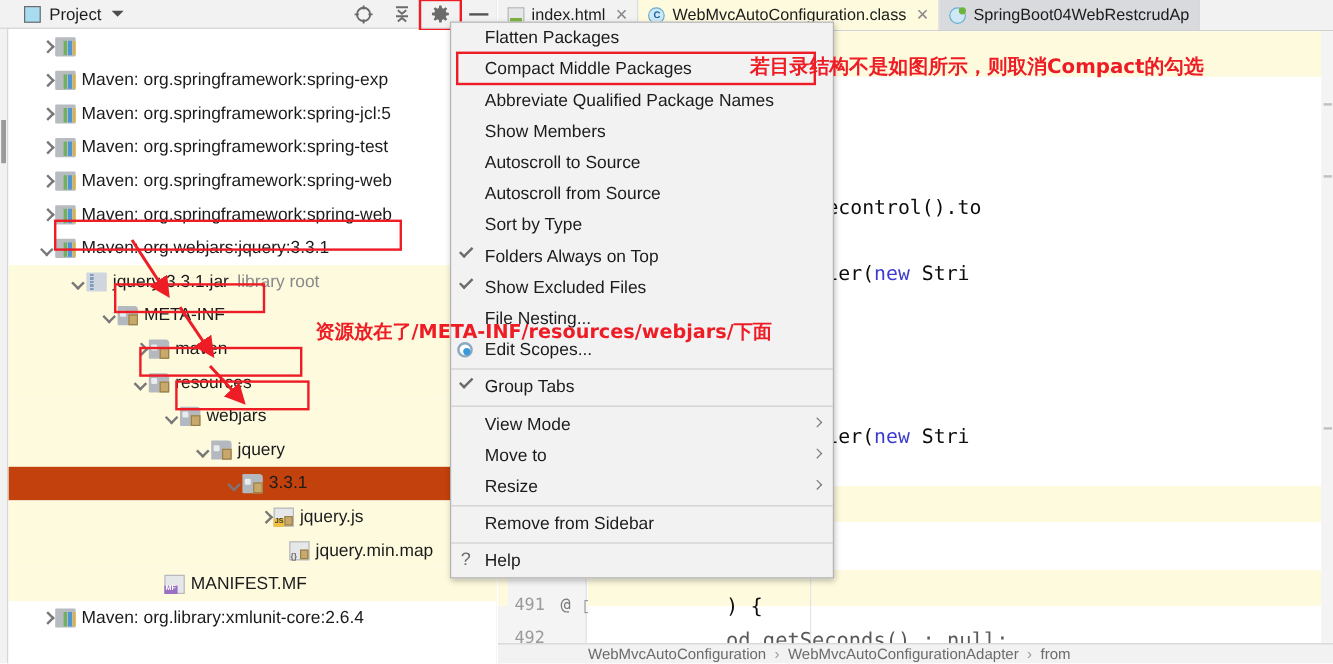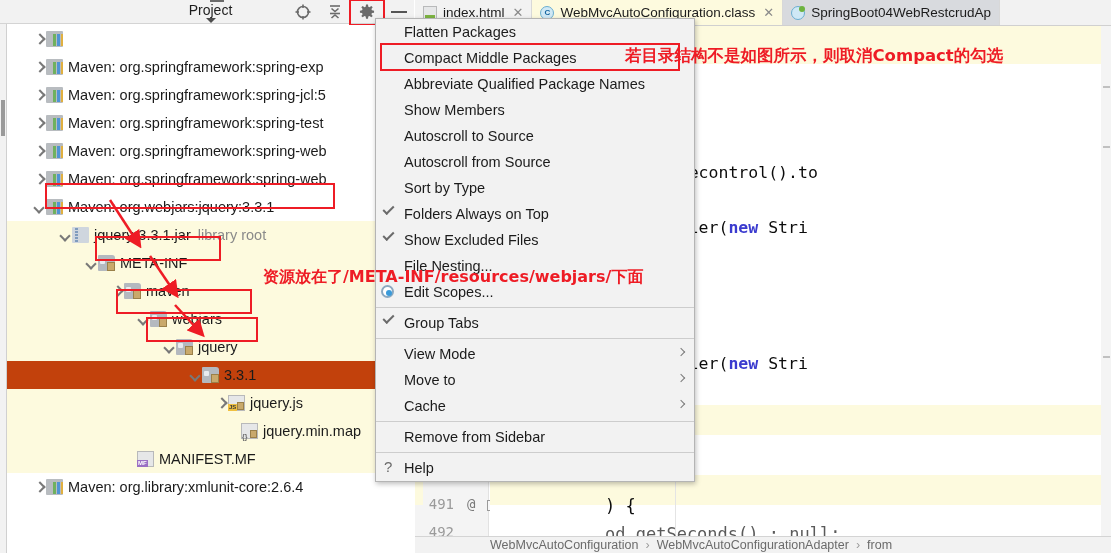--- a/index.html
+++ b/index.html
@@ -16,21 +16,21 @@
   
   .project-panel {
     position: absolute; left: 0; top: 0; width: 414px; height: 553px;
     background: #ffffff;
     border-right: 1px solid #c4c4c4;
   }
   .panel-header {
     position: absolute; left: 0; top: 0; width: 414px; height: 24px;
     background: #f2f2f2;
     border-bottom: 1px solid #d4d4d4;
-    display: flex; align-items: center; flex-direction: column;
+    display: flex; align-items: center;
   }
   .panel-left-strip {
     position: absolute; left: 0; top: 0; width: 7px; height: 553px;
     background: #f2f2f2; border-right: 1px solid #d0d0d0;
   }
   .strip-thumb {
     position: absolute; left: 1px; top: 100px; width: 4px; height: 36px;
     background: #9a9a9a;
   }
   .proj-title-icon {
@@ -182,21 +182,21 @@
     border:1px solid #9a9a9a; background:#f8f8f8;
   }
   .fold::after{ content:""; position:absolute; left:2px; top:4px; width:5px; height:1px; background:#6b6b6b;}
 
   .code-area { position:absolute; left:75px; top:26px; width:621px; height:527px; background:#ffffff; overflow:hidden;}
   .code-band { position:absolute; left:0; width:621px; background:#fdfade; }
   .code-line {
     position:absolute; font-family:"DejaVu Sans Mono", monospace;
     font-size:16.5px; color:#0c0c0c; white-space:pre;
   }
-  .kw { color:#3b3bcf; font-weight:bold; }
+  .kw { color:#3b3bcf; font-weight:normal; }
   .str { color:#1a8a1a; }
   .vcol { position:absolute; top:0; width:1px; height:527px; background:#e4e4e4; }
   .infotext { font-family:"Liberation Sans", sans-serif; font-size:13px; color:#3b3b3b;}
 
   .status-bar {
     position:absolute; left:415px; bottom:0; width:696px; height:17px;
     background:#f2f2f2; border-top:1px solid #d4d4d4;
     display:flex; align-items:center; font-size:12.5px; color:#6b6b6b;
   }
   .crumb-sep { margin:0 7px; color:#9a9a9a; }
@@ -421,20 +421,26 @@
         <span class="ic ic-folder"></span>
         <span class="label">META-INF</span>
       </div>
       <div class="row highlight">
         <span style="width:104px"></span>
         <span class="arrow right"></span>
         <span class="ic ic-folder"></span>
         <span class="label">maven</span>
       </div>
       <div class="row highlight">
+        <span style="width:104px"></span>
+        <span class="arrow down"></span>
+        <span class="ic ic-folder"></span>
+        <span class="label">resources</span>
+      </div>
+      <div class="row highlight">
         <span style="width:130px"></span>
         <span class="arrow down"></span>
         <span class="ic ic-folder"></span>
         <span class="label">webjars</span>
       </div>
       <div class="row highlight">
         <span style="width:156px"></span>
         <span class="arrow down"></span>
         <span class="ic ic-folder"></span>
         <span class="label">jquery</span>
@@ -536,21 +542,21 @@
     <div class="mi-sep"></div>
     <div class="mi">
       <span>View Mode</span>
       <span class="submenu-arrow"></span>
     </div>
     <div class="mi">
       <span>Move to</span>
       <span class="submenu-arrow"></span>
     </div>
     <div class="mi">
-      <span>Cache</span>
+      <span>Resize</span>
       <span class="submenu-arrow"></span>
     </div>
     <div class="mi-sep"></div>
     <div class="mi">
       <span>Remove from Sidebar</span>
     </div>
     <div class="mi-sep"></div>
     <div class="mi">
       <span class="qmark">?</span>
       <span>Help</span>

